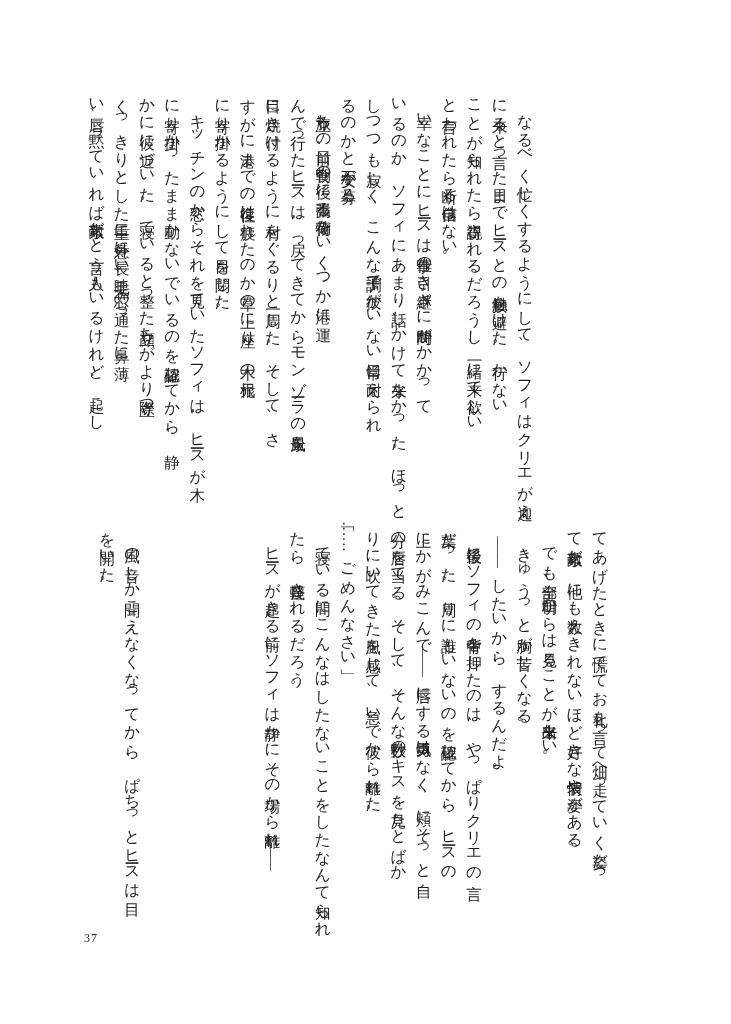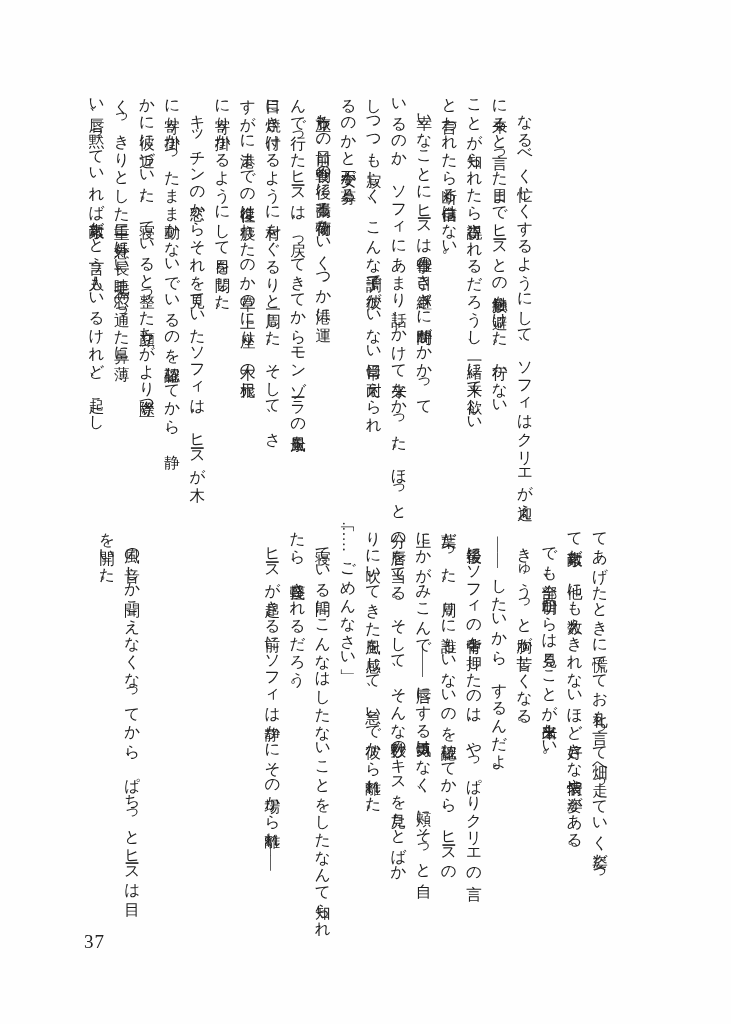--- a/index.html
+++ b/index.html
@@ -39,21 +39,21 @@
     letter-spacing: 0;
   }
   .section-spacer {
     width: 115px;          
     height: 10px;
   }
   .page-number {
     position: absolute;
     left: 84px;
     top: 931px;
-    font-size: 19px;
+    font-size: 12px;
     letter-spacing: 1px;
     color: #222222;
   }
 </style>
 </head>
 <body>
 
 <div class="page">
 
   <div class="tier top">

